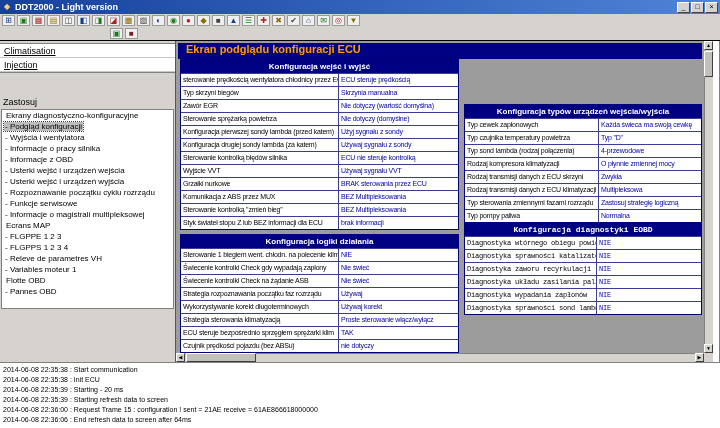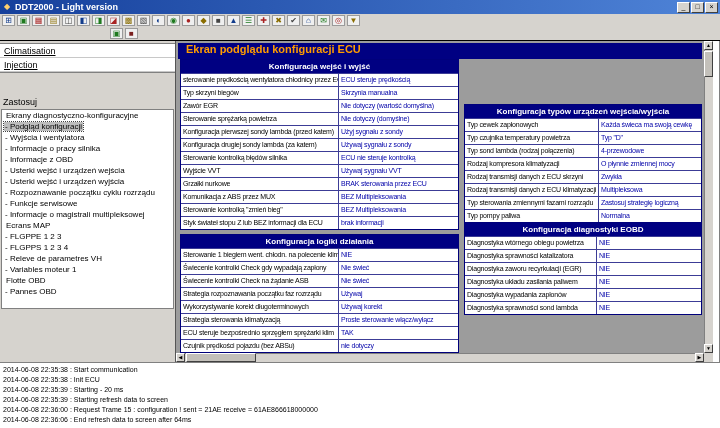--- a/index.html
+++ b/index.html
@@ -44,21 +44,21 @@
   
   .main { position:absolute; top:41px; left:176px; width:537px; height:321px; background:var(--content_bg,#9c9c9c); }
   .main-title { position:absolute; top:2px; left:2px; width:524px; height:16px;
     background:var(--main_title_bg,#000082); color:var(--main_title_text,#ff9c00);
     font-size:11px; font-weight:bold; line-height:13px; padding-left:8px; white-space:nowrap; overflow:hidden; }
 
   .panel { position:absolute; background:#fff; border:1px solid #00007b; }
   .p-io    { left:4px;   top:18px;  width:279px; }
   .p-dev   { left:288px; top:18px;  width:238px;margin-top:45px; }
   .p-logic { left:4px;   top:193px; width:279px; }
-  .p-eobd  { left:288px; top:181px; width:238px; }
+  .p-eobd  { left:288px; top:181px; width:238px;font-family:Liberation Mono, monospace; }
   .panel-header { background:var(--panel_header,#000082); color:#fff; font-size:8px; font-weight:bold;
     text-align:center; height:13px; line-height:13px; white-space:nowrap; overflow:hidden; }
   .prow { display:flex; height:13px; border-top:1px solid #3c3c96; }
   .pcell { padding:1px 2px; font-size:7px; line-height:10px; letter-spacing:-0.2px;
     white-space:nowrap; overflow:hidden; height:12px; }
   .plabel { color:#000; border-right:1px solid #3c3c96; }
   .pvalue { color:var(--value_text,#0000a8); flex:1; }
   .p-io .plabel, .p-logic .plabel { width:158px; }
   .p-dev .plabel { width:134px; }
   .p-eobd .plabel { width:132px; }

